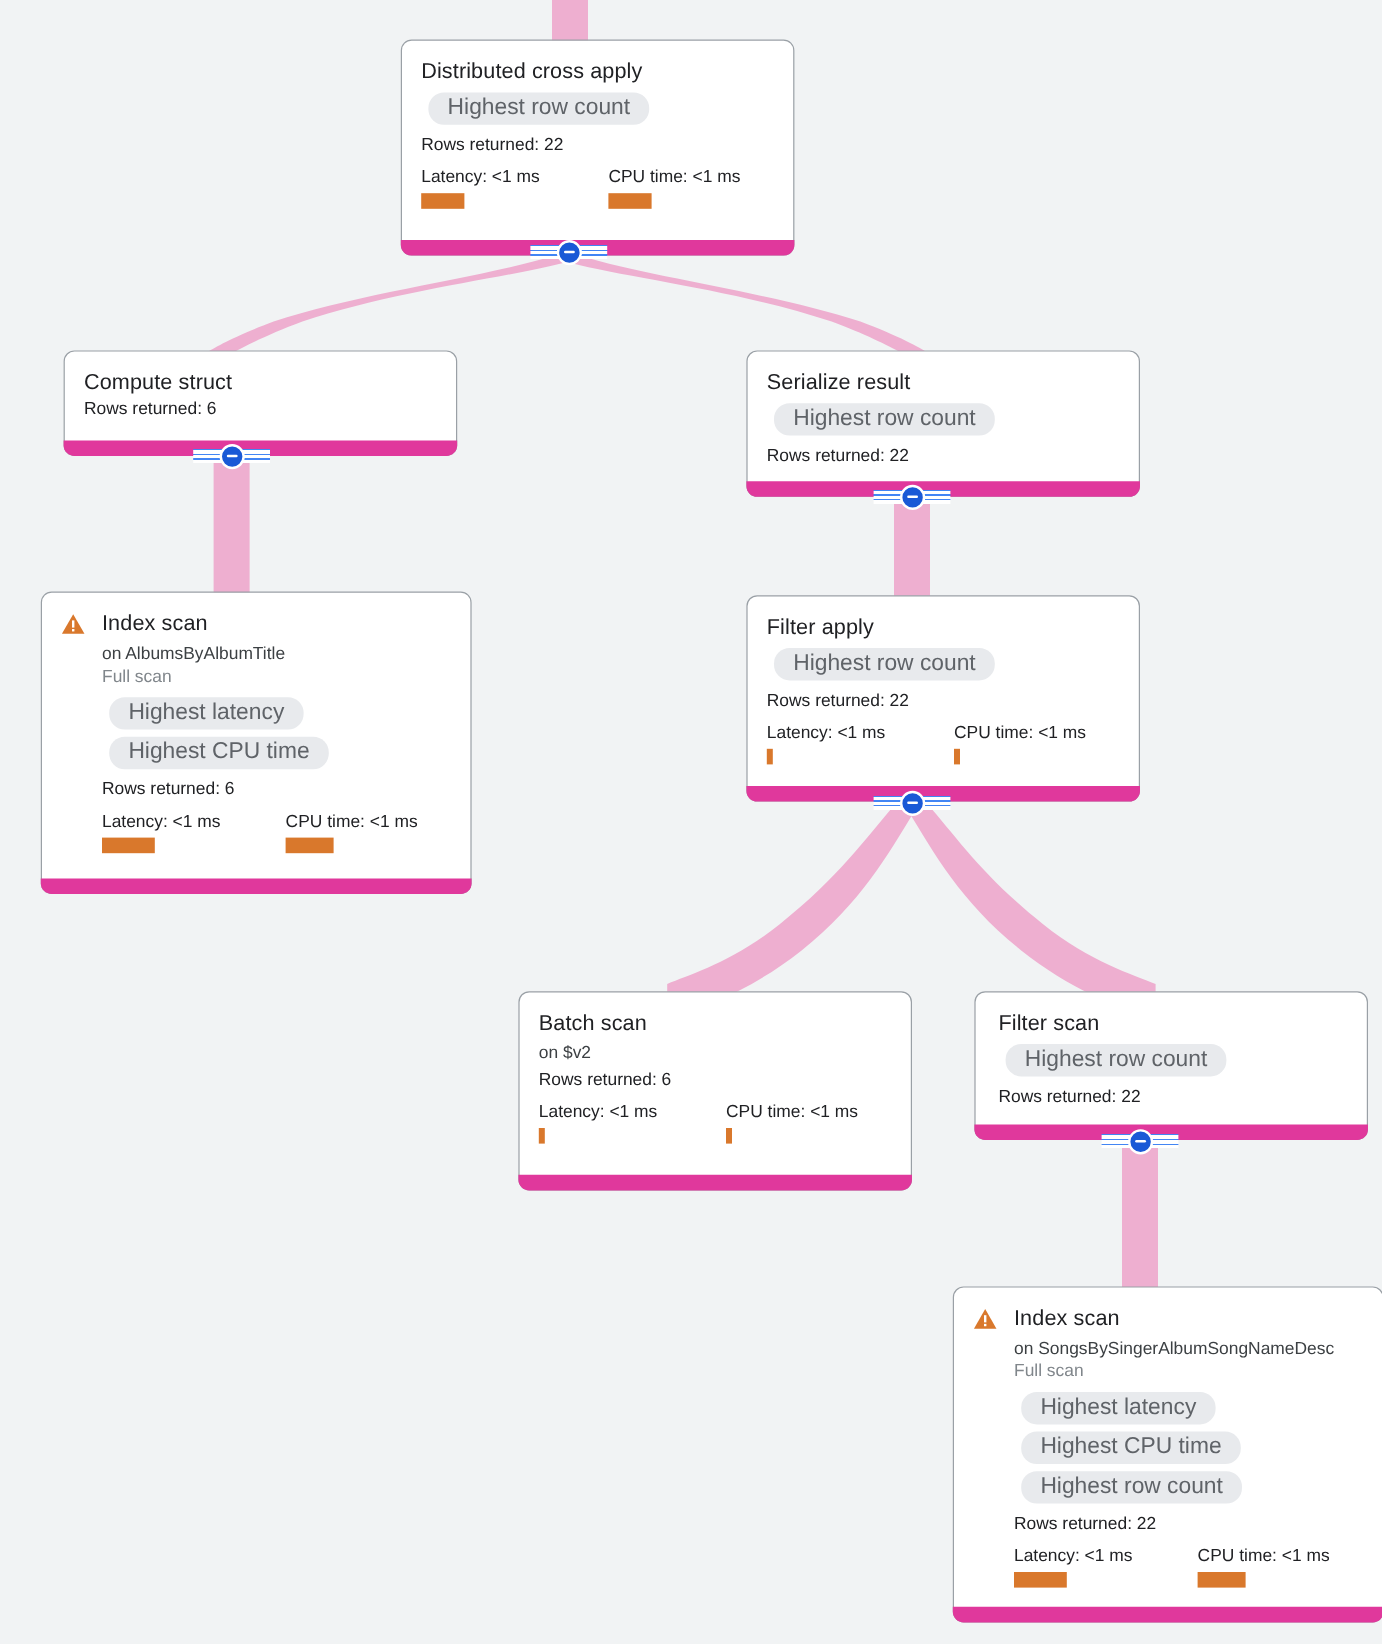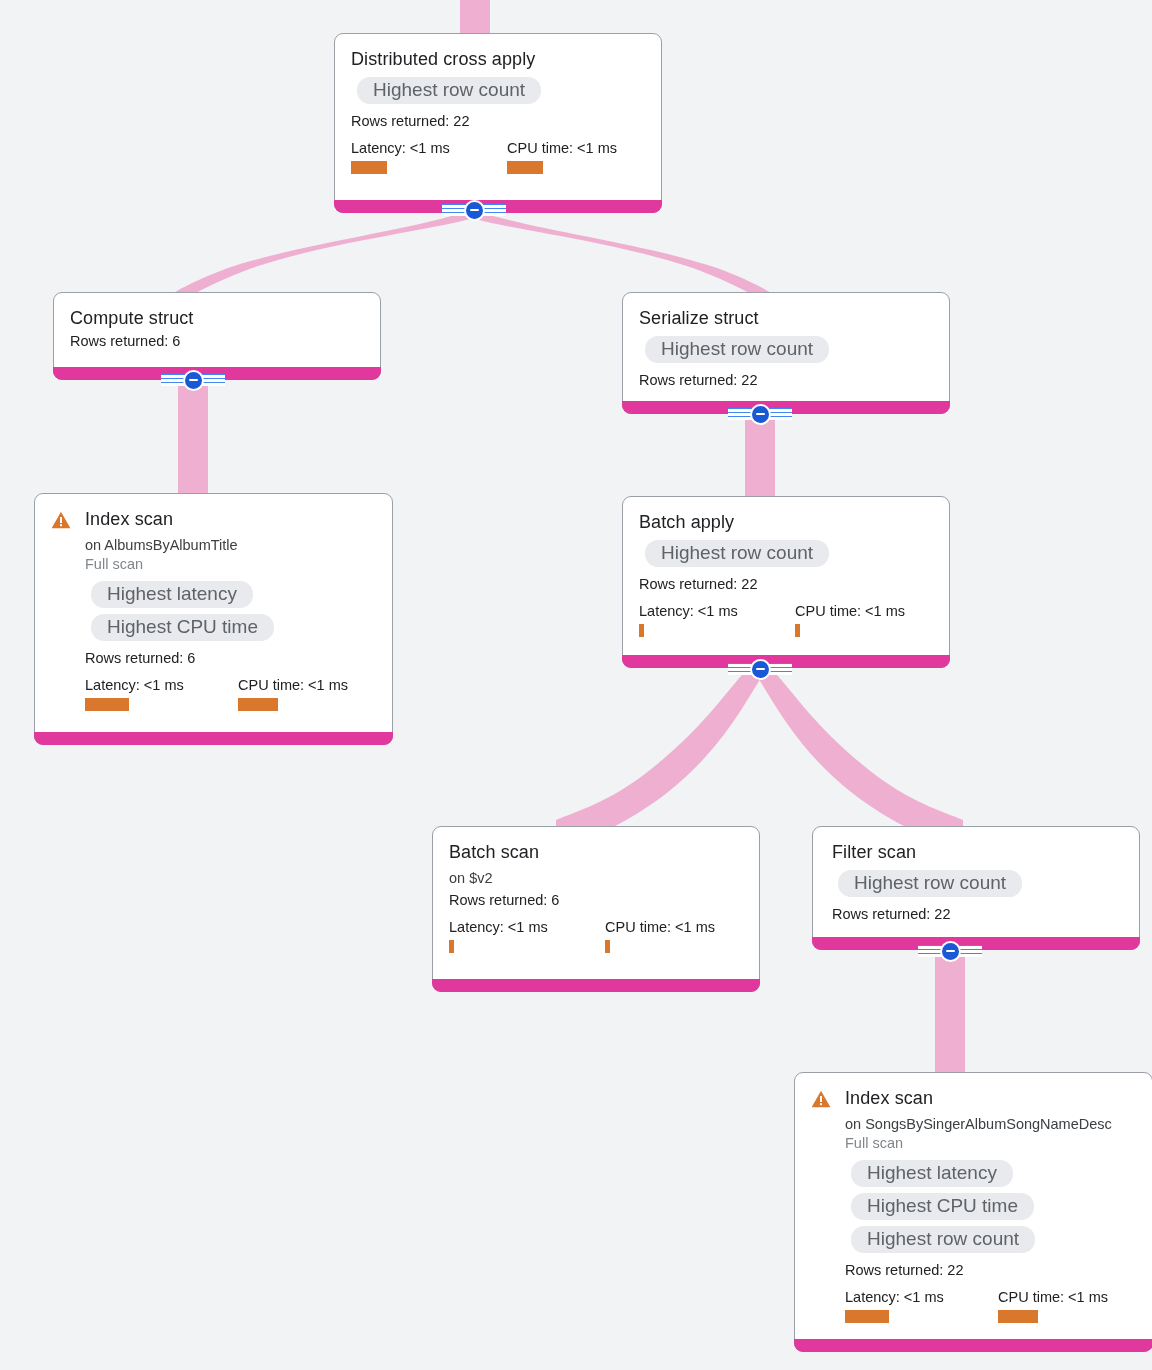--- a/index.html
+++ b/index.html
@@ -262,21 +262,21 @@
     <div class="node-footer"></div>
   </div>
   <div class="toggle" style="left:193px; top:380px;">
     <div class="rails"></div>
     <div class="knob"></div>
   </div>
 
   <div class="node" style="left:599px; top:292px; width:328px; height:122px;">
     <div class="node-inner">
       <div class="body-col">
-        <div class="node-title">Serialize struct</div>
+        <div class="node-title">Serialize result</div>
         <div class="chips">
           <span class="chip">Highest row count</span>
         </div>
         <div class="rows">Rows returned: 22</div>
       </div>
     </div>
     <div class="node-footer"></div>
   </div>
   <div class="toggle" style="left:760px; top:414px;">
     <div class="rails"></div>
@@ -312,21 +312,21 @@
           </div>
         </div>
       </div>
     </div>
     <div class="node-footer"></div>
   </div>
 
   <div class="node" style="left:599px; top:496px; width:328px; height:172px;">
     <div class="node-inner">
       <div class="body-col">
-        <div class="node-title">Batch apply</div>
+        <div class="node-title">Filter apply</div>
         <div class="chips">
           <span class="chip">Highest row count</span>
         </div>
         <div class="rows">Rows returned: 22</div>
         <div class="metrics">
           <div class="metric" style="margin-right:32px;">
             <div class="metric-label">Latency: &lt;1 ms</div>
             <div class="metric-bar" style="width:5px;"></div>
           </div>
           <div class="metric">

